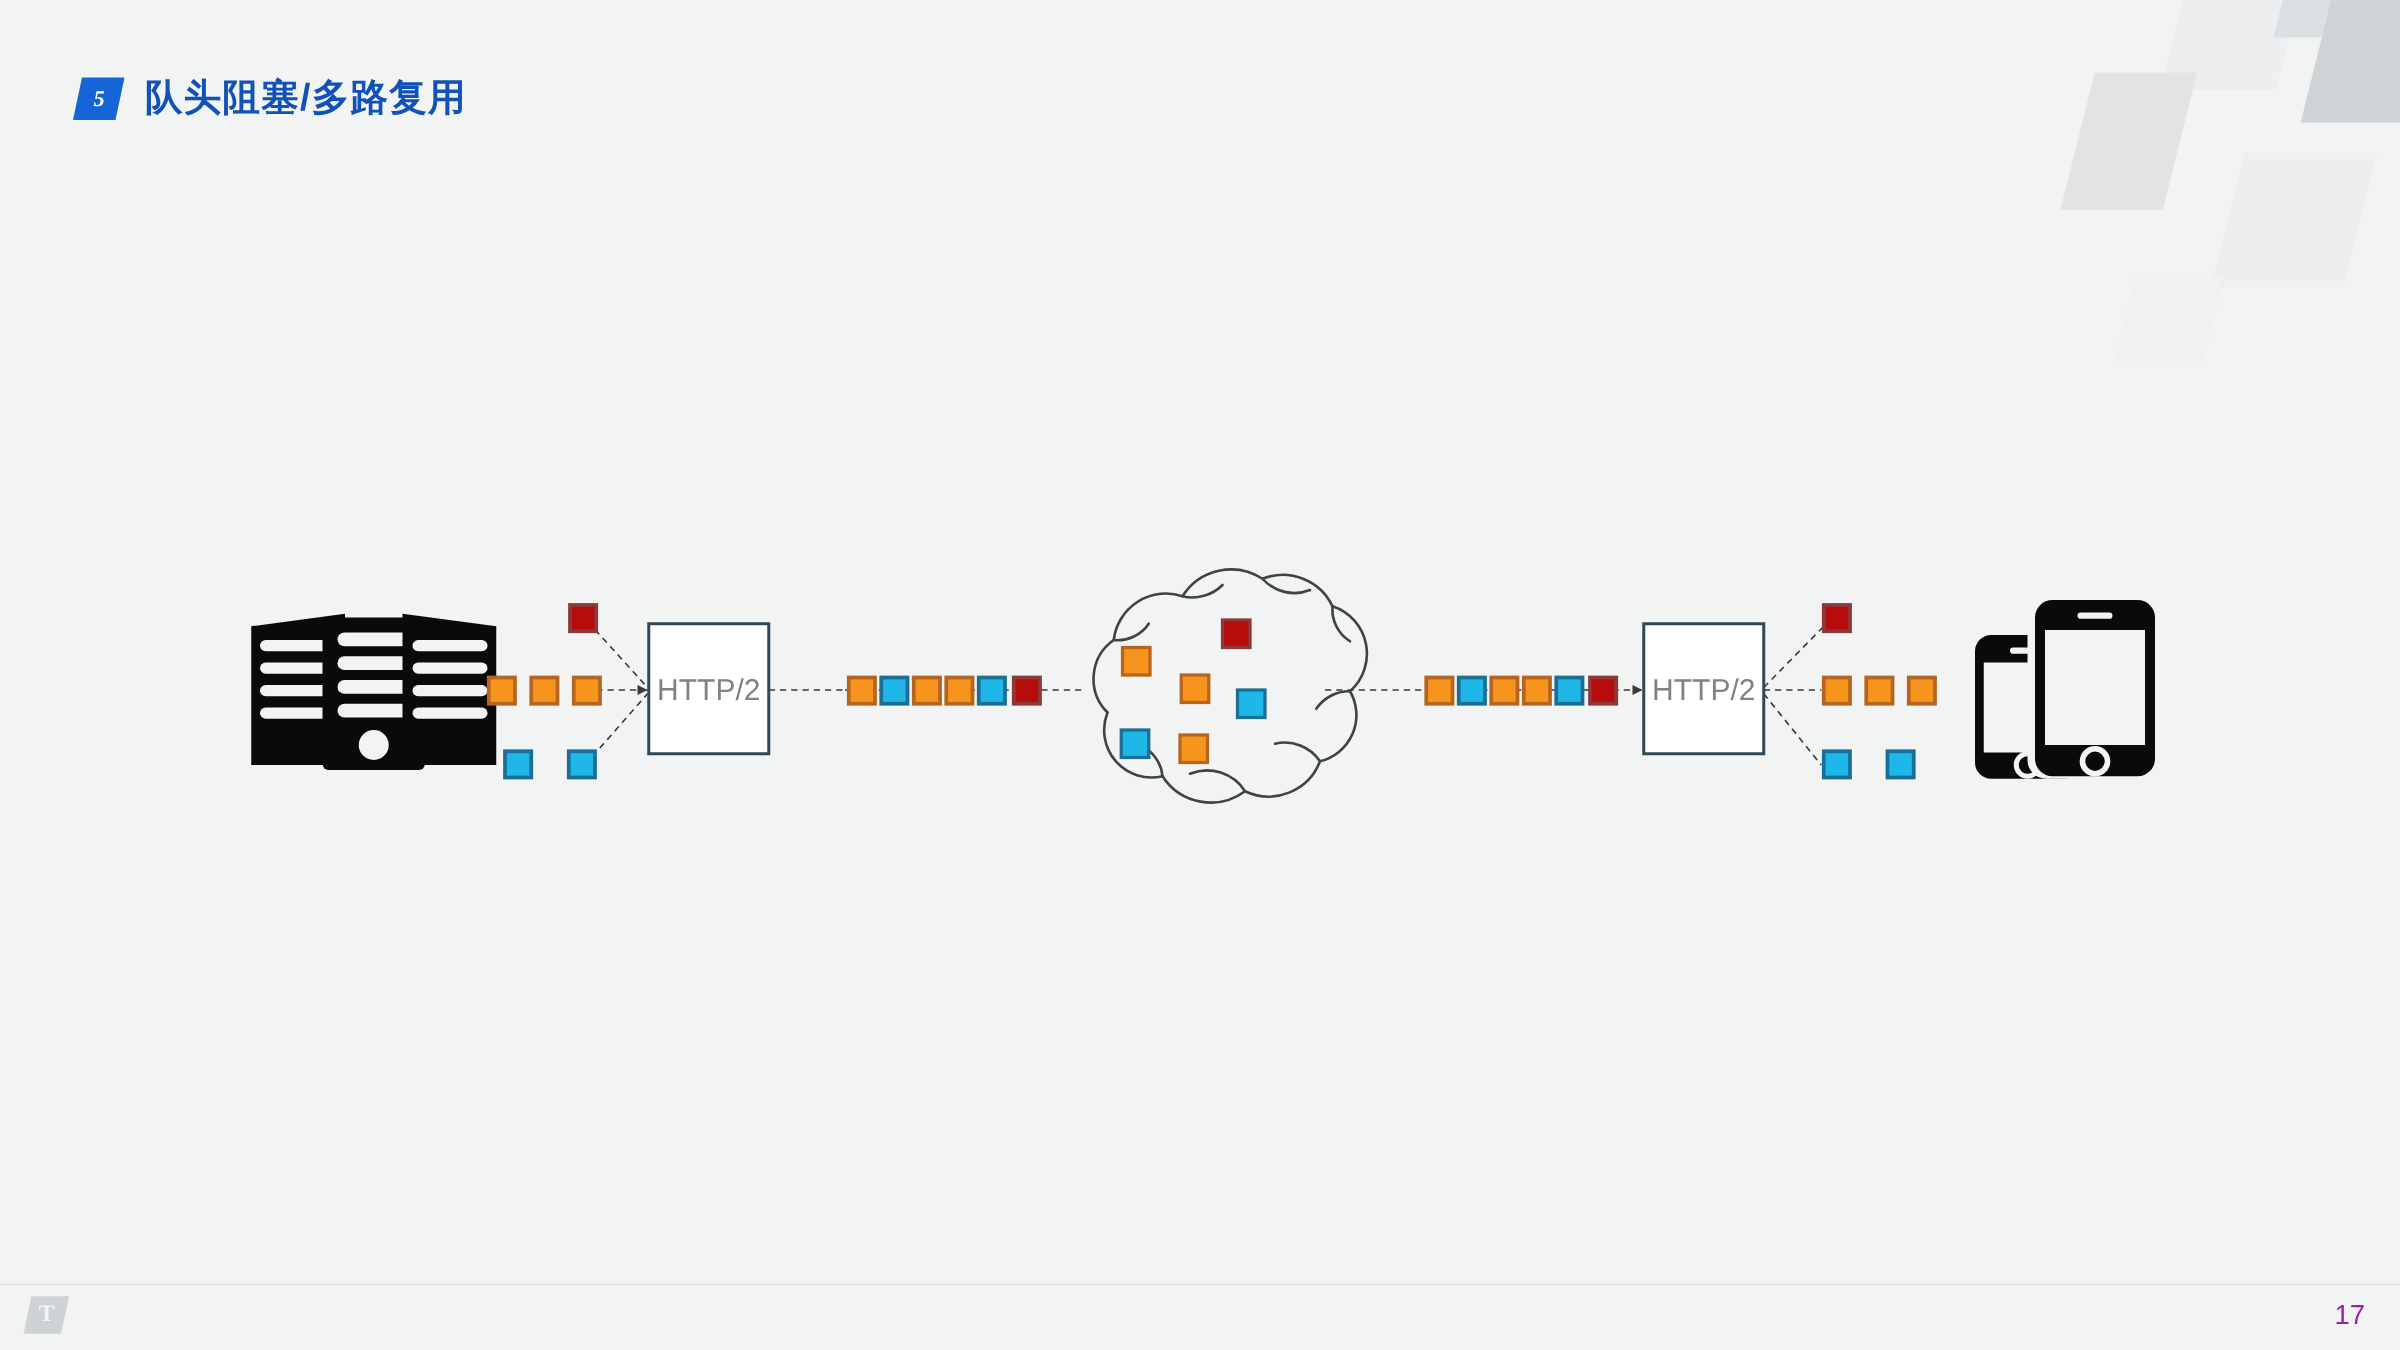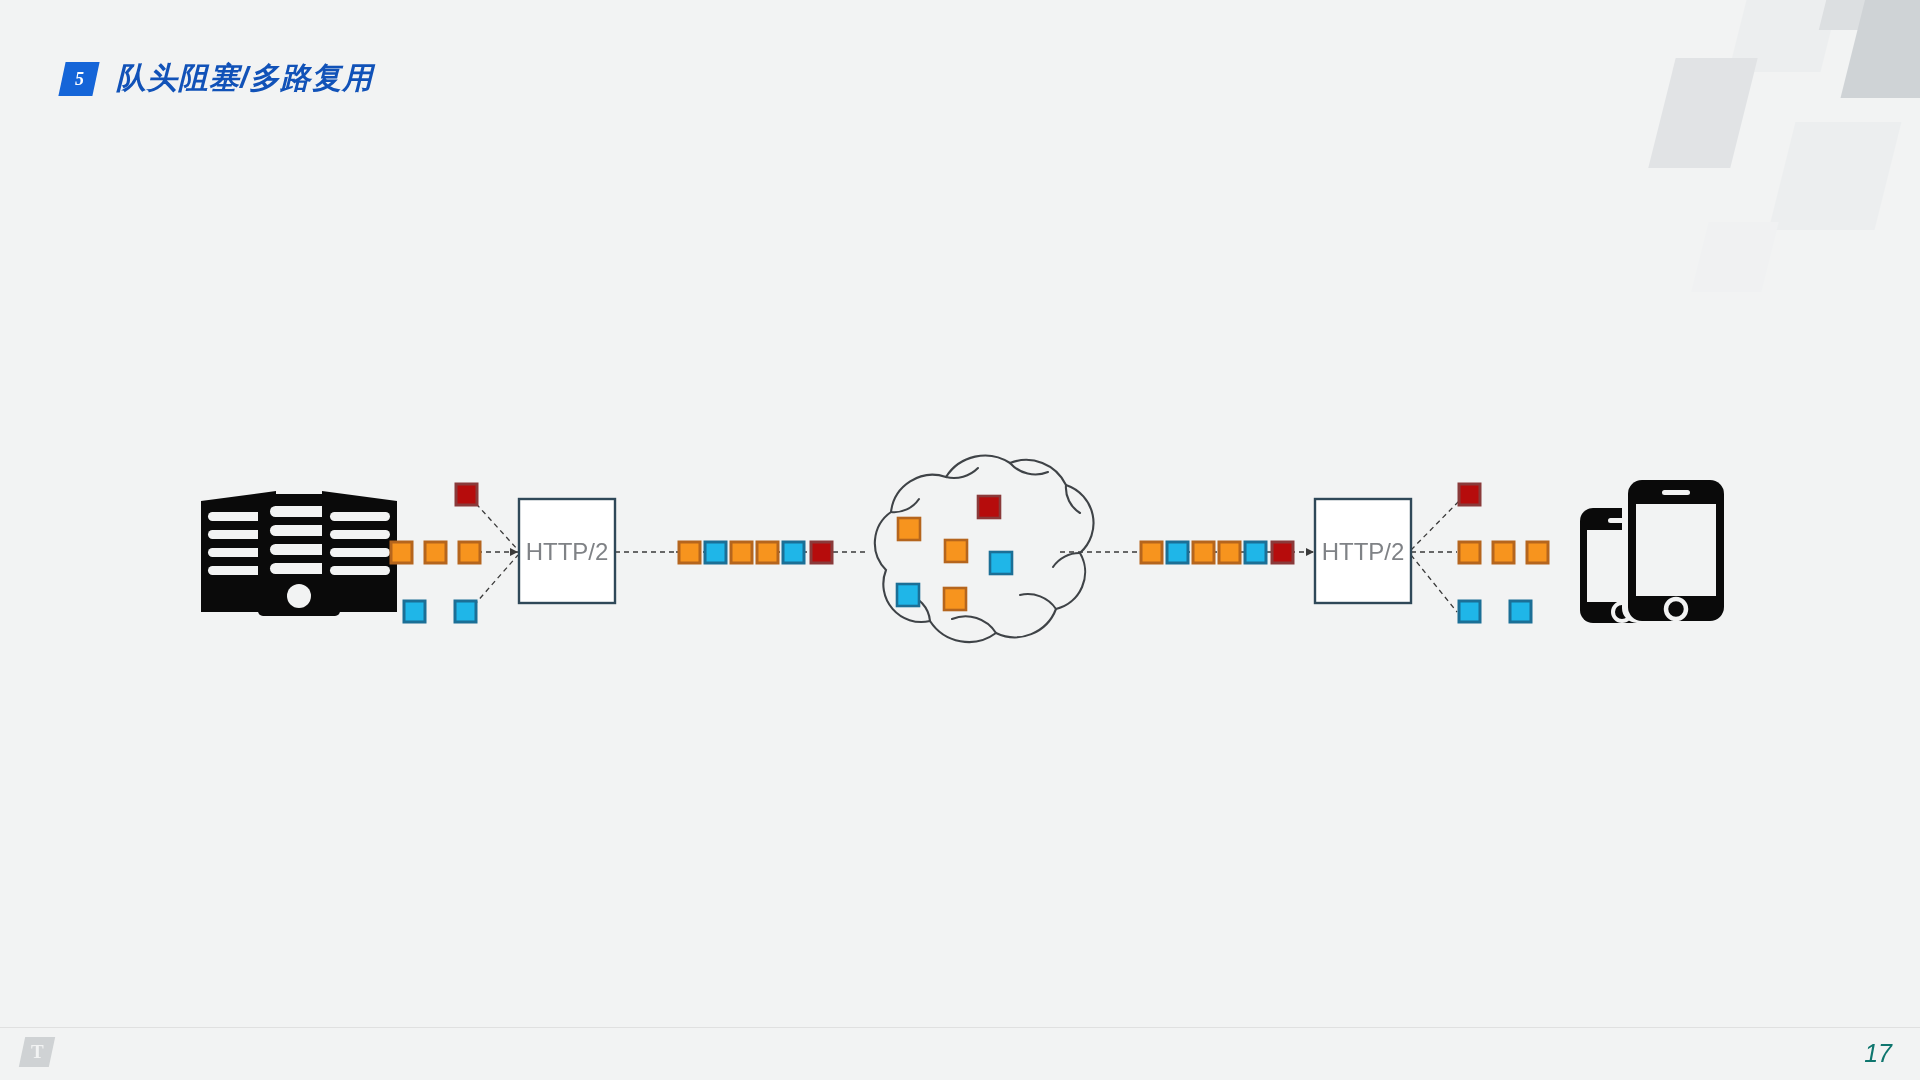--- a/index.html
+++ b/index.html
@@ -33,21 +33,20 @@
     color: #ffffff;
     font-size: 18px;
     font-weight: bold;
     font-style: italic;
     font-family: "Liberation Serif", "DejaVu Serif", serif;
   }
   #title {
     color: #1152b8;
     font-size: 30px;
     font-weight: bold;
-    font-style: italic;
     letter-spacing: 1px;
     font-family: "Liberation Sans", "DejaVu Sans", sans-serif;
   }
 
   
   #stage { position: absolute; left: 0; top: 12px; width: 1920px; height: 1080px; }
   #stage svg { position: absolute; left: 0; top: 0; }
 
   
   #footer {
@@ -64,23 +63,22 @@
   }
   #logo-mark span {
     transform: skewX(12deg);
     color: #f2f3f3;
     font-size: 19px;
     font-weight: bold;
     font-family: "Liberation Serif", "DejaVu Serif", serif;
   }
   #page-num {
     position: absolute; right: 28px; top: 11px;
-    color: #0f766e;
-    font-size: 25px;
-    font-style: italic;
+    color: #a21caf;
+    font-size: 22px;
   }
 </style>
 </head>
 <body>
 
 <div id="deco">
   <div class="deco-sq" style="left:100px; top:-20px;  width:92px;  height:92px;  background:#eceeef;"></div>
   <div class="deco-sq" style="left:186px; top:-28px;  width:100px; height:58px;  background:#dcdfe1;"></div>
   <div class="deco-sq" style="left:214px; top:-10px;  width:110px; height:108px; background:#cfd3d6;"></div>
   <div class="deco-sq" style="left:22px;  top:58px;   width:82px;  height:110px; background:#e1e3e5;"></div>

